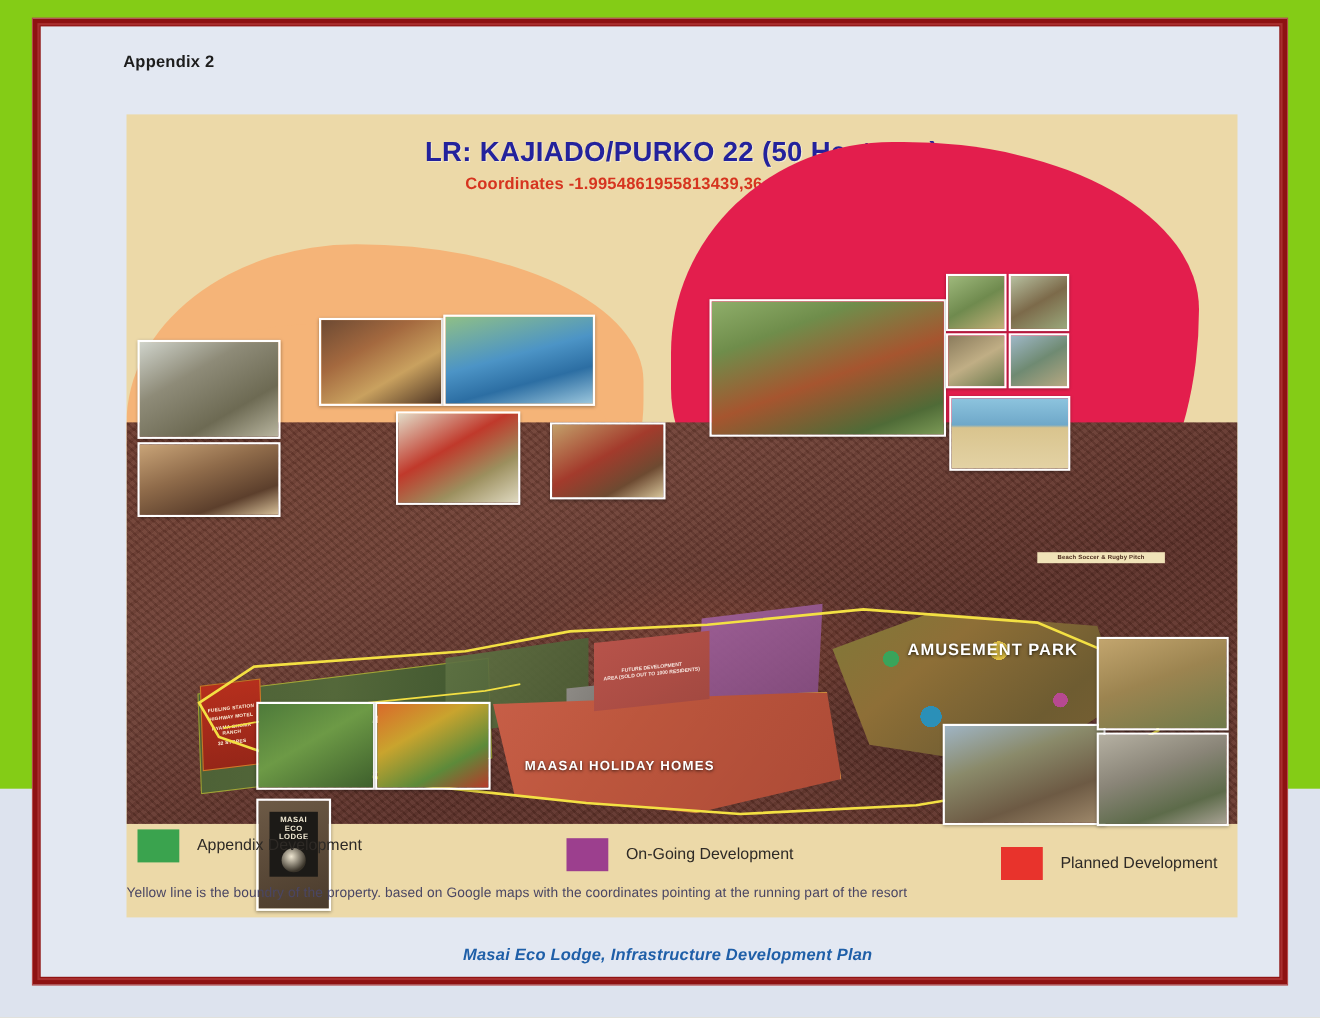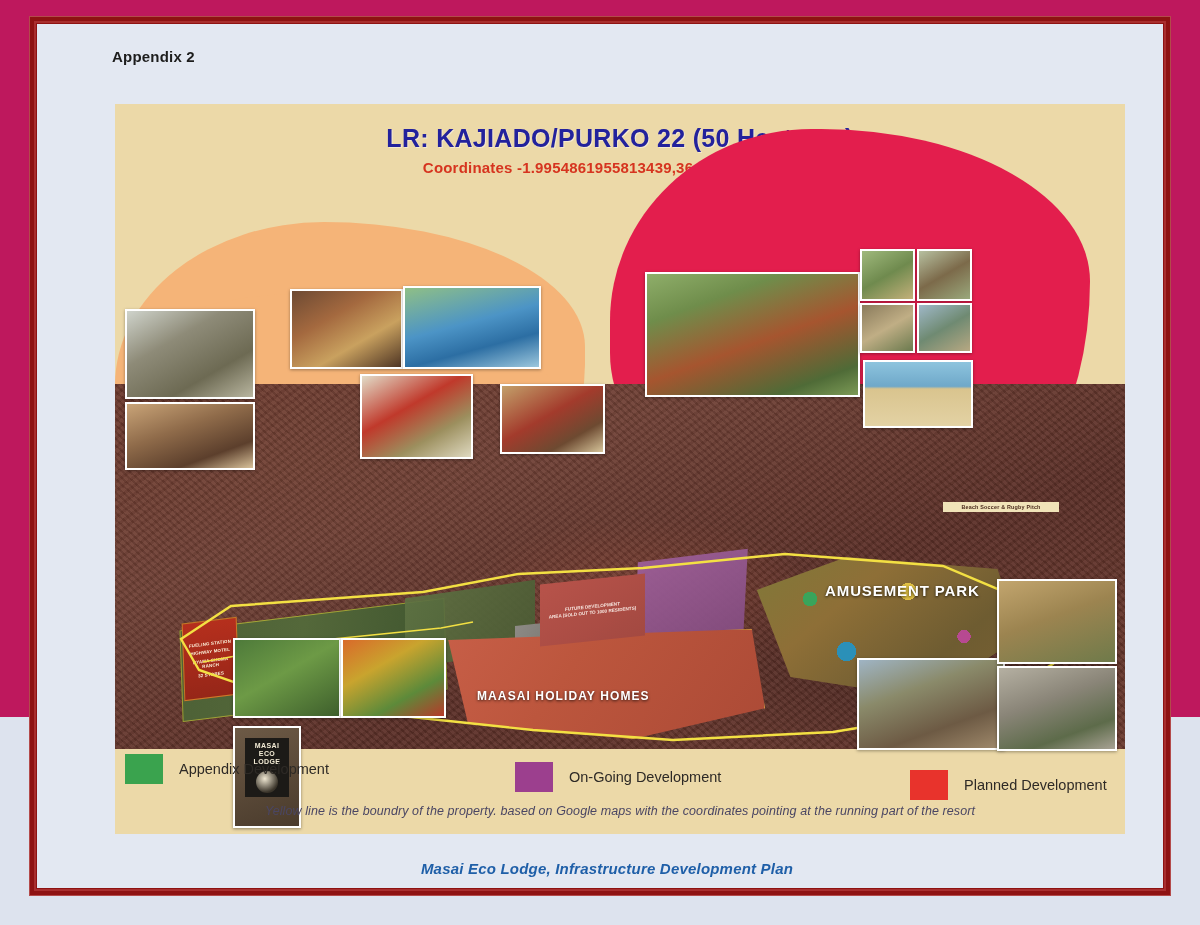--- a/index.html
+++ b/index.html
@@ -7,21 +7,21 @@
   html, body {
     width: 1200px; height: 925px;
     font-family: "Liberation Sans", sans-serif;
     background: #dde3ee;
     overflow: hidden;
   }
 
   .page {
     position: relative;
     width: 1200px; height: 717px;
-    background: #be185d;
+    background: #84cc16;
   }
 
   
   .doc-frame {
     position: absolute;
     left: 30px; top: 17px;
     width: 1140px; height: 878px;
     border: 7px solid #8e1212;
     background: #e3e8f2;
     box-shadow: 0 0 0 1px #b34a4a;
@@ -266,23 +266,22 @@
   }
   .legend-item { display:flex; align-items:center; gap:16px; }
   .legend-item.i0 { position:absolute; left:10px; top:2px; }
   .legend-item.i1 { position:absolute; left:400px; top:10px; }
   .legend-item.i2 { position:absolute; left:795px; top:18px; }
   .swatch { width:38px; height:30px; display:block; }
   .legend-label { font-size:14.5px; color:#2e2a26; }
 
   .legend-note {
     position:absolute; left:0; top:700px; width:100%;
-    text-align:center; font-size:12.5px; color:#4a4663;
+    font-size:12.5px; color:#4a4663;
     letter-spacing:.1px;
-    font-style:italic;
   }
 
   
   .footer-caption {
     position:absolute; left:0; top:836px; width:1140px;
     text-align:center;
     font-size:15px; font-weight:700; font-style:italic;
     color:#1f5fa8; letter-spacing:.2px;
   }
 </style>

